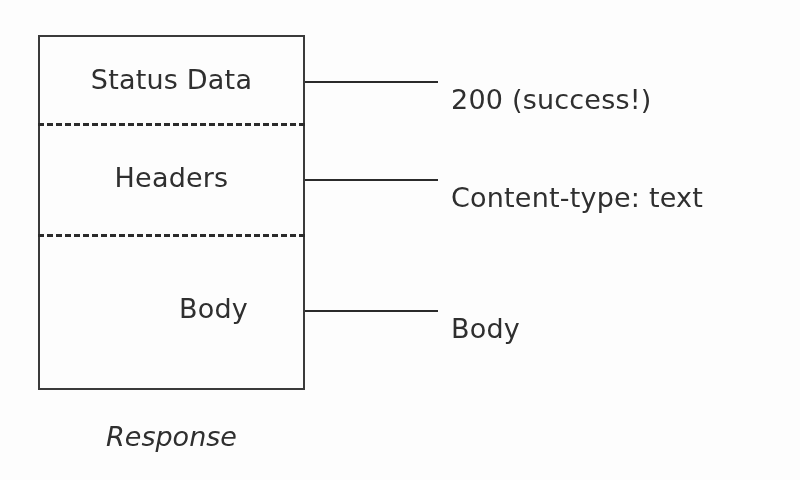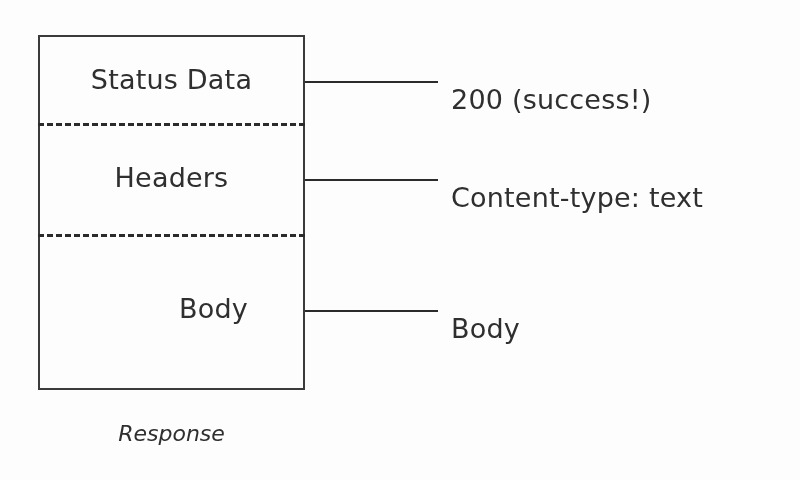--- a/index.html
+++ b/index.html
@@ -86,21 +86,21 @@
   .annotation.ann-2 { top: 162px; }
   .annotation.ann-3 { top: 293px; }
 
   
   .caption {
     position: absolute;
     left: 38px;
     top: 421px;
     width: 267px;
     text-align: center;
-    font-size: 22px;
+    font-size: 27px;
     font-style: italic;
     font-weight: 400;
     color: #2f2f2f;
     white-space: nowrap;
   }
 </style>
 </head>
 <body>
 
 <div id="stage">

